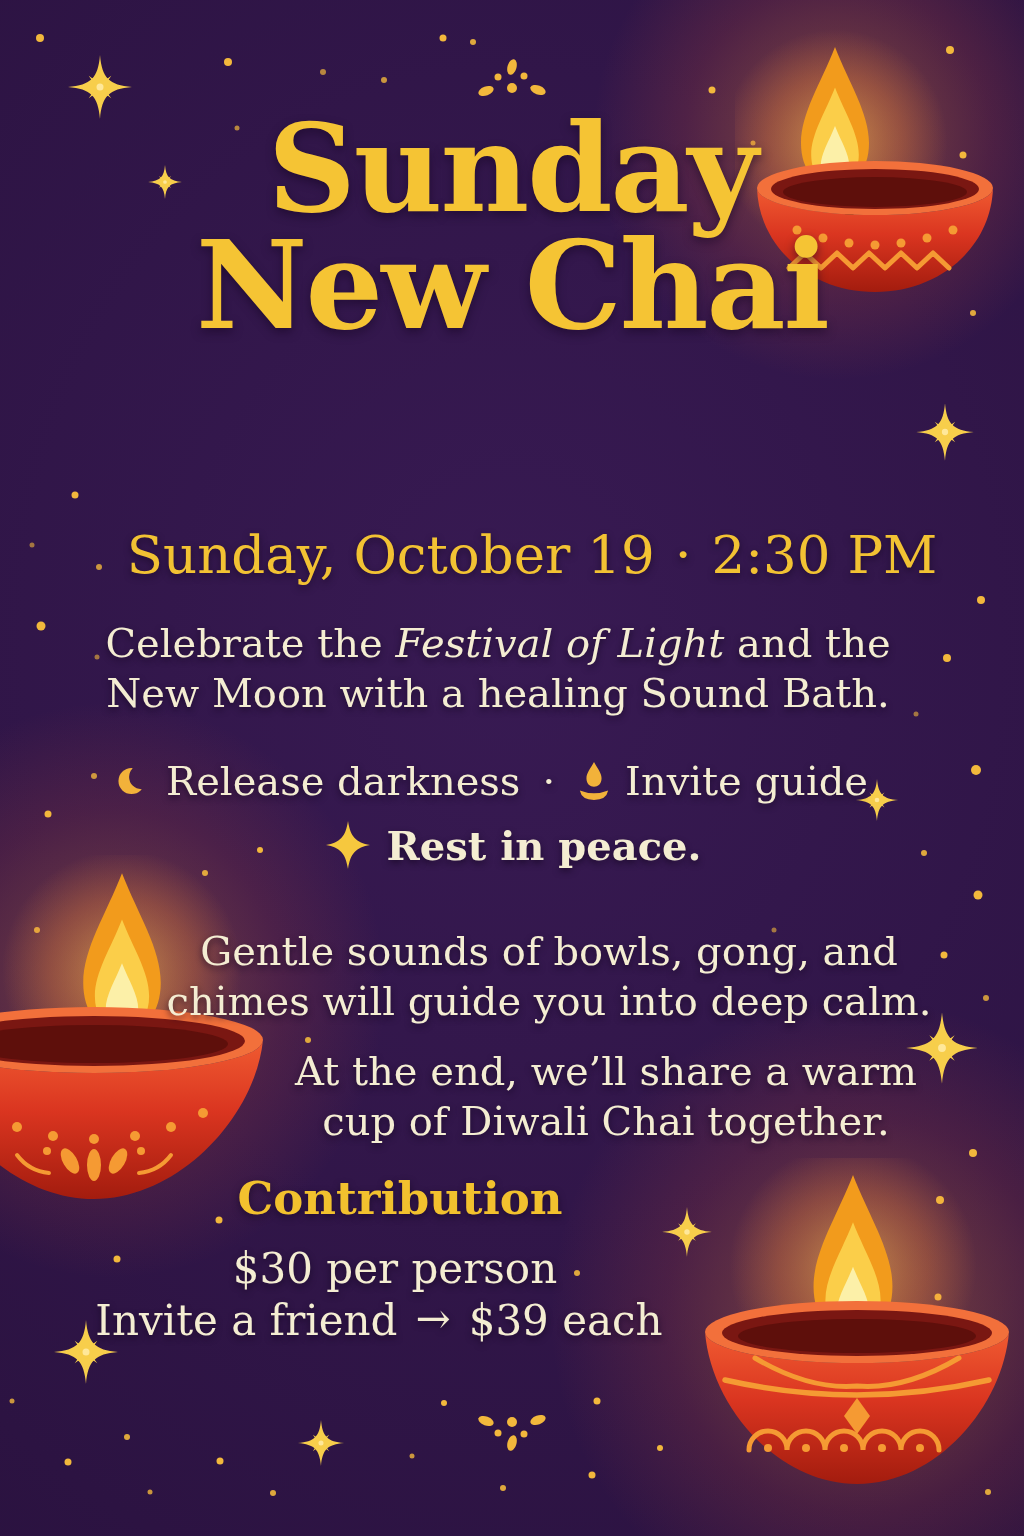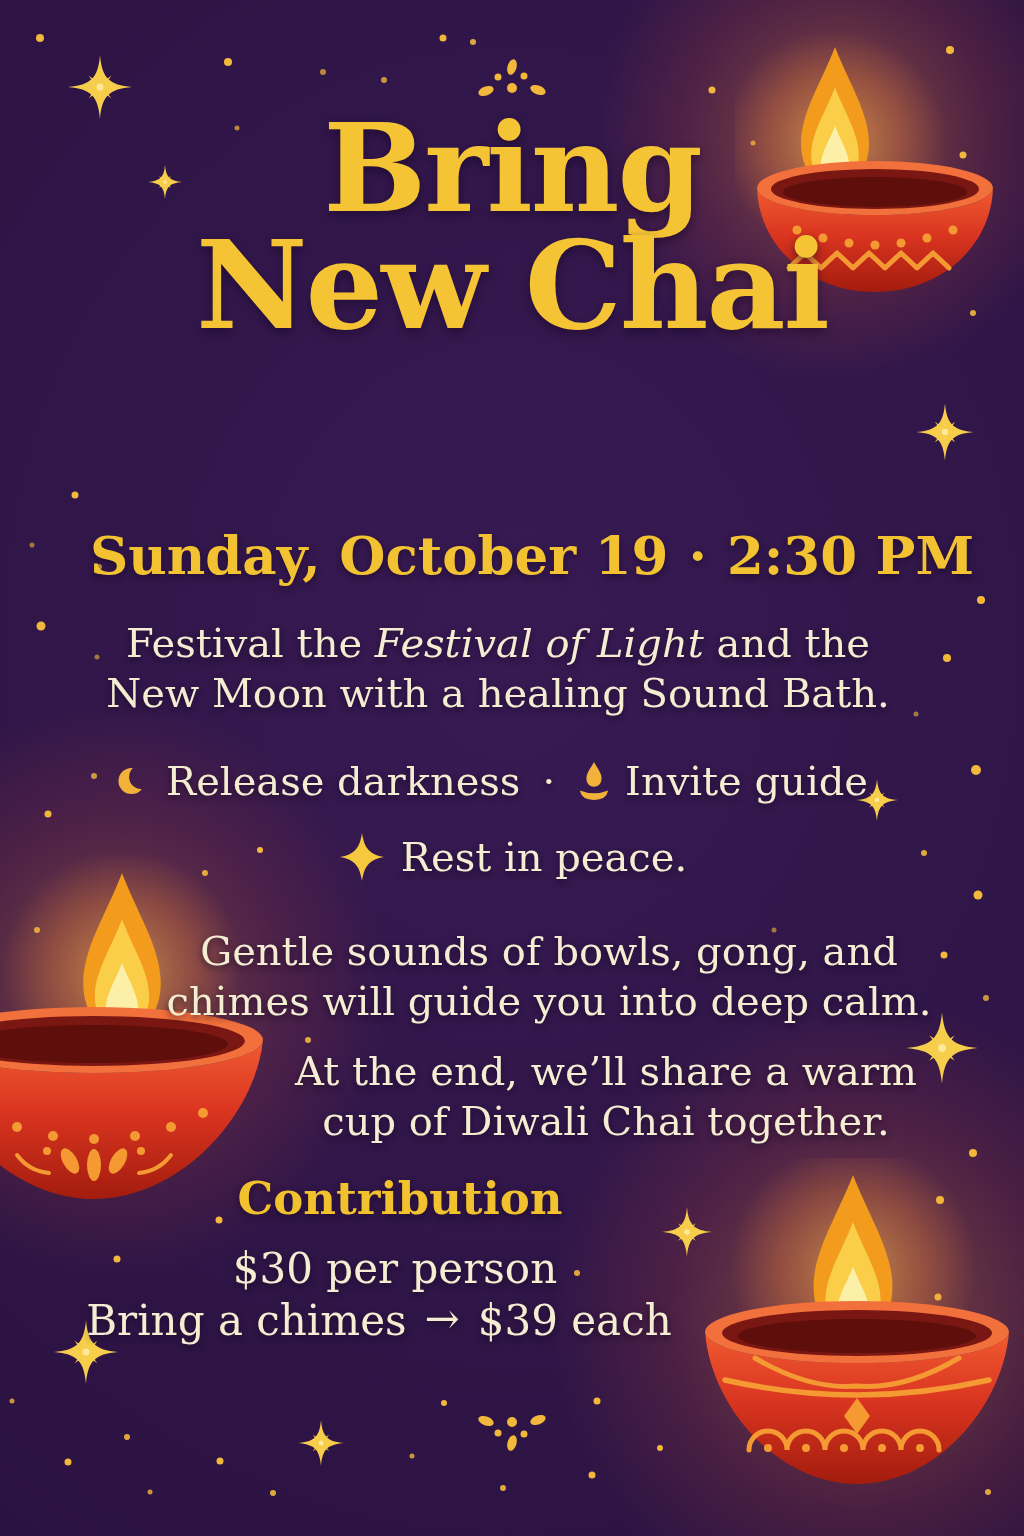--- a/index.html
+++ b/index.html
@@ -14,32 +14,32 @@
       radial-gradient(140% 110% at 50% 42%, #381A53 0%, #2C1342 58%, #230E35 100%);
   }
   .layer{position:absolute;left:0;top:0;}
   .txt{position:absolute;left:0;right:0;text-align:center;}
   .title-block{
     top:110px;font-size:122px;line-height:117px;font-weight:bold;
     color:#F5C434;letter-spacing:-2px;
     text-shadow:0 4px 10px rgba(22,6,34,0.55);
   }
   .date-line{
-    top:524px;font-size:53px;font-weight:bold;color:#F2C233;
+    top:524px;font-size:53px;font-weight:normal;color:#F2C233;
     text-shadow:0 3px 7px rgba(22,6,34,0.6);
     padding-left:40px;
   }
   .date-sep{margin:0 20px;}
   .cream{color:#F4EDD2;text-shadow:0 3px 6px rgba(20,6,32,0.65);}
   .intro{top:618px;font-size:40px;line-height:50px;transform:translateX(-14px);}
   .intro em{font-style:italic;}
   .bullets{top:756px;font-size:40px;text-align:center;}
   .bullet-row{display:flex;justify-content:center;align-items:center;gap:14px;height:50px;}
   .row1{transform:translateX(-20px);}
-  .row2{margin-top:26px;}
+  .row2{margin-top:14px;font-weight:bold;}
   .bullet-sep{margin:0 8px;}
   .para-gentle{top:926px;font-size:40px;line-height:50px;transform:translateX(37px);}
   .para-end{top:1046px;font-size:40px;line-height:50px;transform:translateX(94px);}
   .contrib-heading{
     top:1172px;font-size:45px;font-weight:bold;color:#F2C12E;
     text-shadow:0 3px 7px rgba(22,6,34,0.6);transform:translateX(-112px);
   }
   .price-main{top:1244px;font-size:42px;transform:translateX(-117px);}
   .price-friend{top:1296px;font-size:42px;transform:translateX(-133px);}
   .arrow{margin:0 18px;position:relative;top:-2px;}
@@ -259,30 +259,30 @@
         <circle cx="83" cy="290" r="4"></circle>
           <circle cx="121" cy="290" r="4"></circle>
           <circle cx="159" cy="290" r="4"></circle>
         <circle cx="197" cy="290" r="4"></circle>
           <circle cx="235" cy="290" r="4"></circle>
       </g>
     </g>
   </svg>
 
   <div class="txt title-block">
-    <div>Bring</div>
+    <div>Sunday</div>
     <div>New Chai</div>
   </div>
 
   <div class="txt date-line">
     <span>Sunday, October 19</span><span class="date-sep">·</span><span>2:30 PM</span>
   </div>
 
   <div class="txt intro cream">
-    <div><span>Festival the </span><em>Festival of Light</em><span> and the</span></div>
+    <div><span>Celebrate the </span><em>Festival of Light</em><span> and the</span></div>
     <div>New Moon with a healing Sound Bath.</div>
   </div>
 
   <div class="txt bullets cream">
     <div class="bullet-row row1">
       <svg class="icon" width="36" height="44" viewBox="0 0 44 44">
         <defs>
             <mask id="mmoon">
               <rect x="0" y="0" width="44" height="44" fill="white"></rect>
               <circle cx="31" cy="17" r="15" fill="black"></circle>
@@ -312,16 +312,16 @@
   </div>
 
   <div class="txt para-end cream">
     <div>At the end, we’ll share a warm</div>
     <div>cup of Diwali Chai together.</div>
   </div>
 
   <div class="txt contrib-heading">Contribution</div>
   <div class="txt price-main cream">$30 per person</div>
   <div class="txt price-friend cream">
-    <span>Bring a chimes</span><span class="arrow">→</span><span>$39 each</span>
+    <span>Invite a friend</span><span class="arrow">→</span><span>$39 each</span>
   </div>
 
 </div>
 
 </body></html>

